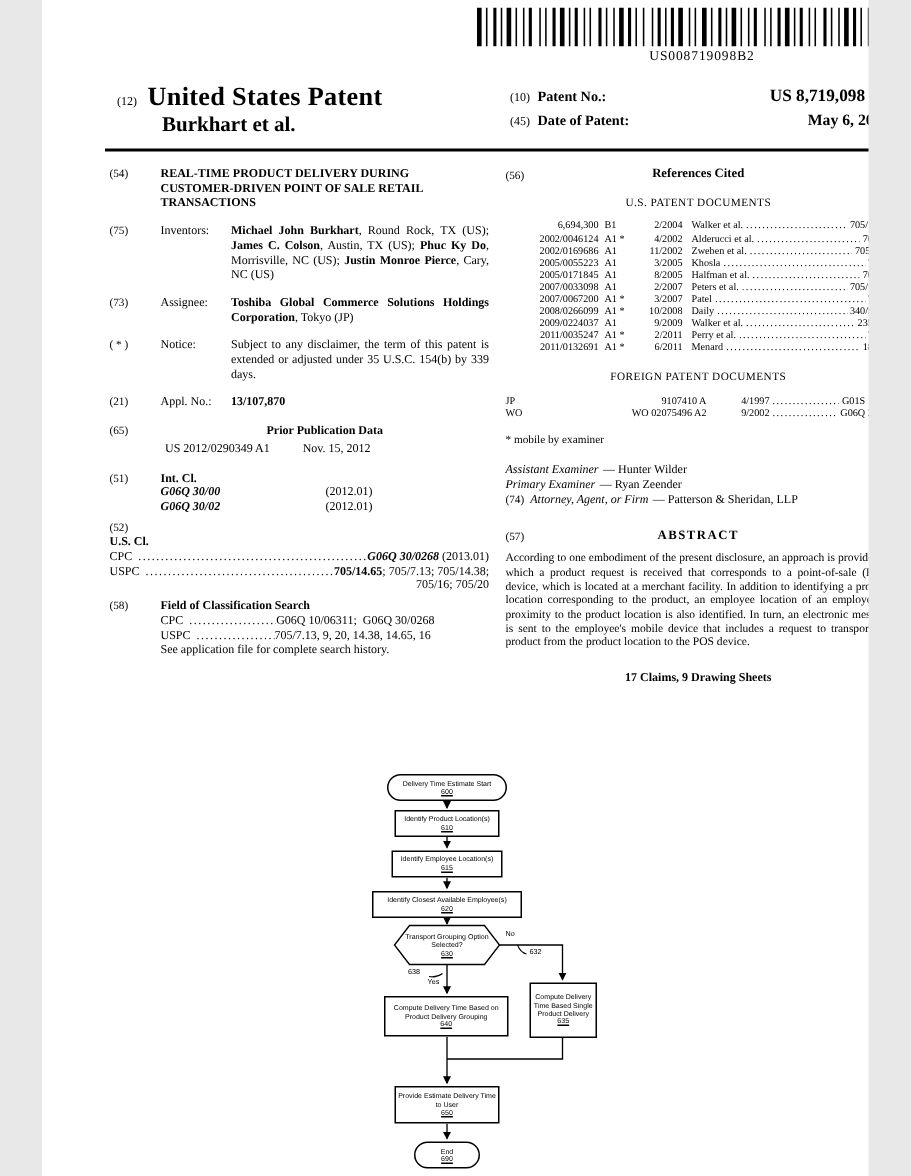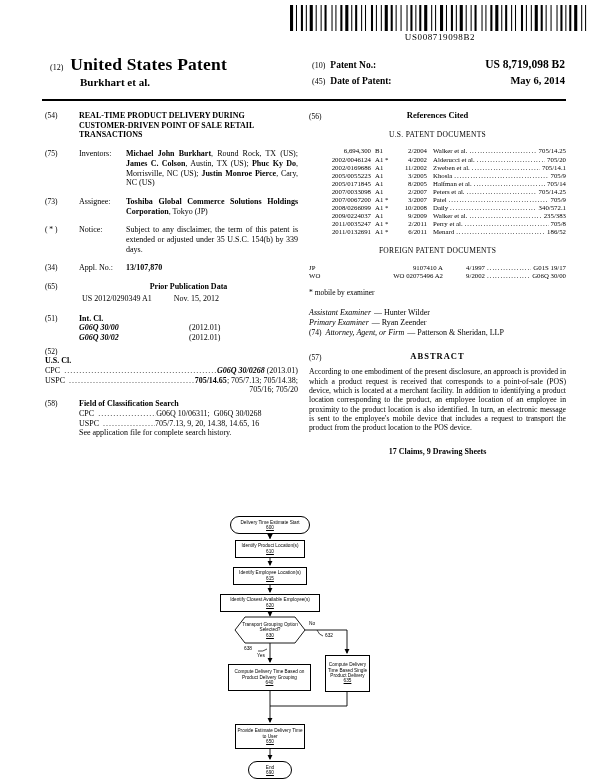--- a/index.html
+++ b/index.html
@@ -1,31 +1,31 @@
 <!DOCTYPE html>
 <html><head>
 <meta charset="utf-8">
 <style>
   * { margin:0; padding:0; box-sizing:border-box; }
   html,body { background:#e8e8e8; }
   .page {
-    position:relative; width:607px; height:784px; background:#fff;
+    position:relative; width:551px; height:784px; background:#fff;
     font-family:"Liberation Serif", serif; color:#000; overflow:hidden;
     margin:0 auto;
   }
   
   .barcode-wrap { position:absolute; left:290px; top:5px; width:300px; }
   .barcode-wrap svg { display:block; width:300px; height:26px; }
   .barcode-text { text-align:center; font-size:9px; letter-spacing:.6px; margin-top:1px; }
   
   .hdr-left { position:absolute; left:50px; top:54px; }
   .hdr-title-row { display:flex; align-items:baseline; gap:7px; }
   .tagsm { font-size:8px; white-space:nowrap; }
   .hdr-doc-type { font-size:17.5px; font-weight:bold; letter-spacing:.2px; }
-  .hdr-authors { font-size:11px; font-weight:bold; margin:1px 0 0 30px;font-family:Liberation Serif, serif; }
+  .hdr-authors { font-size:14px; font-weight:bold; margin:1px 0 0 30px;font-family:Liberation Serif, serif; }
   .hdr-right { position:absolute; left:312px; top:58px; width:253px; }
   .hdr-right .row { display:flex; align-items:baseline; gap:5px; margin-bottom:5px; }
   .hdr-right .lab { font-size:9.5px; font-weight:bold; }
   .hdr-right .val { flex:1; text-align:right; font-weight:bold; }
   .val-no { font-size:11.5px; }
   .val-date { font-size:10.5px; }
   .rule { position:absolute; left:42px; top:99px; width:524px; height:2px; background:#000; }
   
   .col-left  { position:absolute; left:45px;  top:111px; width:253px; font-size:8px; line-height:9.7px; }
   .col-right { position:absolute; left:309px; top:111px; width:257px; font-size:8px; line-height:9.7px; }
@@ -204,21 +204,21 @@
       </span>
     </div>
     <div class="item">
       <span class="tag">( * )</span>
       <span class="content lab-val">
         <span class="sublabel">Notice:</span>
         <span class="subvalue">Subject to any disclaimer, the term of this patent is extended or adjusted under 35 U.S.C. 154(b) by 339 days.</span>
       </span>
     </div>
     <div class="item">
-      <span class="tag">(34)</span>
+      <span class="tag">(21)</span>
       <span class="content lab-val">
         <span class="sublabel">Appl. No.:</span>
         <b>13/107,870</b>
       </span>
     </div>
     <div class="item" style="margin-bottom:10px;">
       <span class="tag">(65)</span>
       <span class="content">
         <div class="center-bold">Prior Publication Data</div>
         <div class="pub-line">

